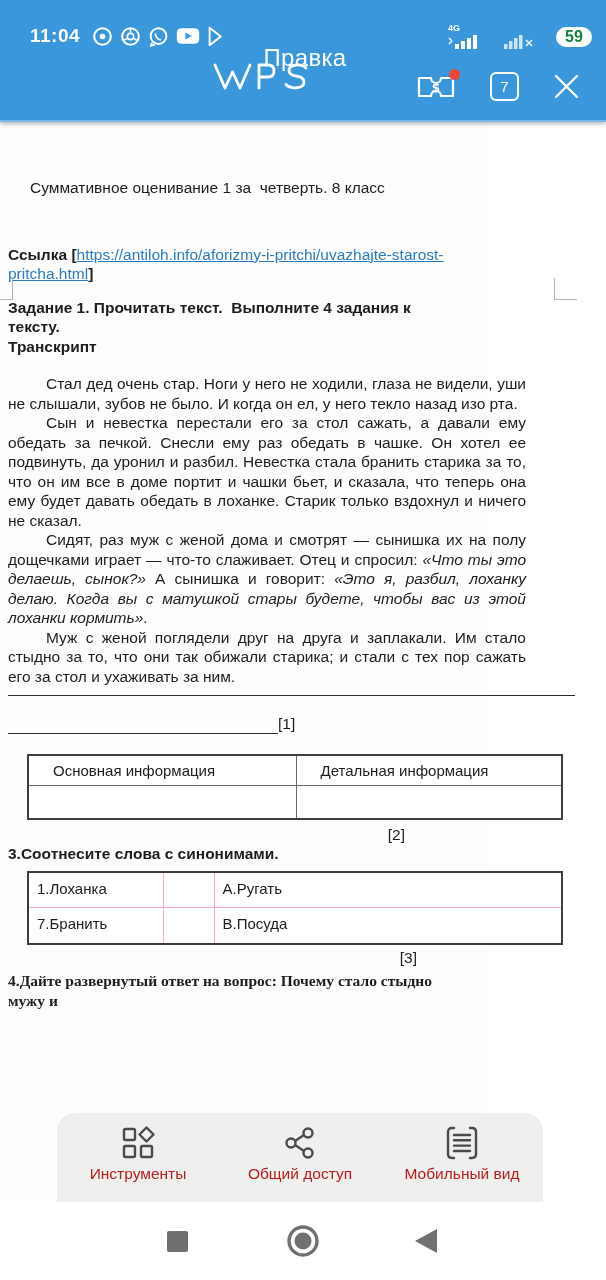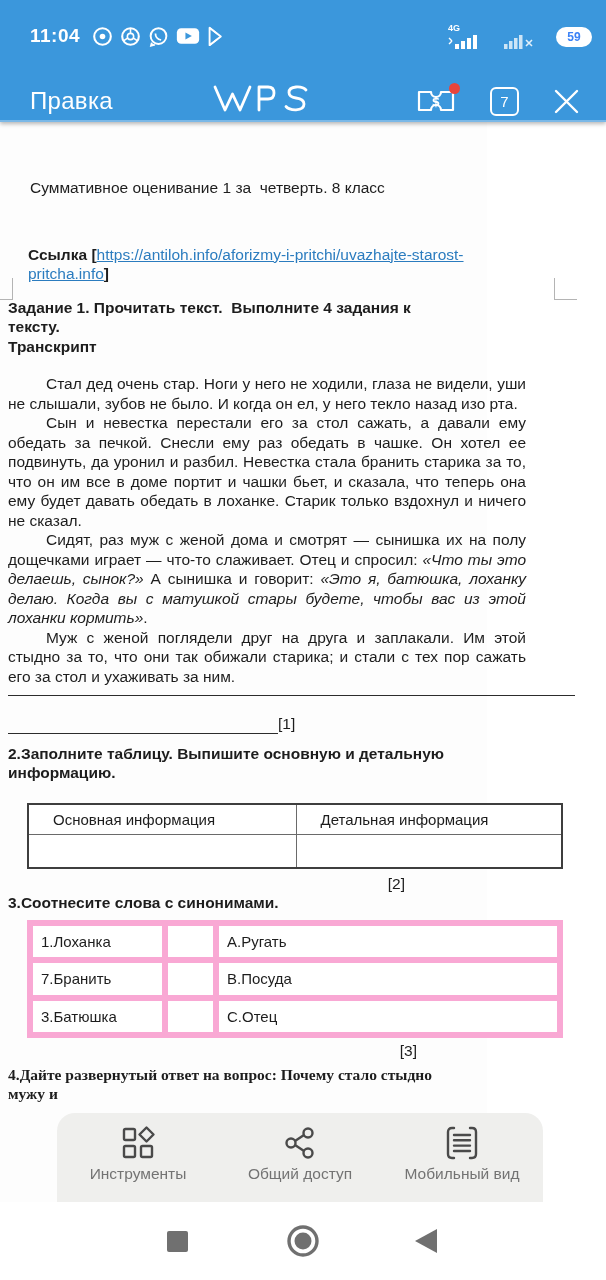--- a/index.html
+++ b/index.html
@@ -10,69 +10,69 @@
   }
   
   #topbar{position:absolute;top:0;left:0;width:606px;height:122px;background:#3B97DC;
     box-shadow:0 2px 4px rgba(0,0,0,0.28);border-bottom:2px solid rgba(255,255,255,0.32);z-index:30;}
   .statusbar{position:absolute;top:0;left:0;right:0;height:50px;display:flex;align-items:center;padding:22px 14px 0 30px;color:#fff;}
   .sb-time{font-size:19px;font-weight:700;letter-spacing:0.5px;}
   .sb-icons{display:flex;align-items:center;gap:7px;margin-left:12px;}
   .sb-right{margin-left:auto;display:flex;align-items:flex-end;gap:21px;}
   .sig-wrap{display:flex;flex-direction:column;align-items:center;line-height:1;}
   .sig-label{font-size:9px;font-weight:700;margin-bottom:1px;align-self:flex-start;}
-  .battery{width:36px;height:20px;border-radius:10px;background:#fff;color:#3b82f6;
-    font-size:12px;font-weight:700;display:flex;align-items:center;justify-content:center;margin-bottom:2px;}
-  .appbar{position:absolute;top:66px;left:0;right:0;height:70px;display:flex;align-items:center;padding:0 26px 0 30px;color:#fff;}
+  .battery{width:36px;height:20px;border-radius:10px;background:#fff;color:#15803d;
+    font-size:16px;font-weight:700;display:flex;align-items:center;justify-content:center;margin-bottom:2px;}
+  .appbar{position:absolute;top:44px;left:0;right:0;height:70px;display:flex;align-items:center;padding:0 26px 0 30px;color:#fff;flex-direction:column;}
   .appbar-title{font-size:24px;letter-spacing:0.3px;}
   .wps-logo{position:absolute;left:212px;top:14px;display:flex;align-items:center;}
   .appbar-actions{margin-left:auto;display:flex;align-items:center;gap:34px;}
   .ticket-wrap{position:relative;width:40px;height:28px;}
   .red-dot{position:absolute;right:-4px;top:-4px;width:11px;height:11px;border-radius:50%;background:#E8453C;}
   .tabcount{width:29px;height:29px;border:2px solid #fff;border-radius:6px;display:flex;align-items:center;justify-content:center;
     font-size:15px;color:#fff;}
   
   #doc{position:absolute;top:114px;left:0;width:487px;height:1158px;background:#fdfdfd;z-index:1;
     color:#1d1d1d;font-size:15.5px;line-height:19.5px;}
   #doc-inner{padding:64px 20px 0 8px;}
   .corner{position:absolute;z-index:2;}
   .corner.tl{left:0;top:164px;width:13px;height:22px;border-right:1px solid #b4b4b4;border-bottom:1px solid #b4b4b4;}
   .corner.tr{left:554px;top:164px;width:23px;height:22px;border-left:1px solid #b4b4b4;border-bottom:1px solid #b4b4b4;}
   .doc-title{text-indent:22px;white-space:pre-wrap;}
-  .link-block{margin-top:47px;font-weight:700;margin-left:20px;}
+  .link-block{margin-top:47px;font-weight:700;}
   .link-block a{color:#2B7CBF;font-weight:400;text-decoration:underline;}
   .task-head{margin-top:14px;font-weight:700;white-space:pre-wrap;}
   .story{width:518px;margin:0;text-align:justify;text-indent:38px;}
   .story.first{margin-top:18px;}
   .it{font-style:italic;}
   .q{font-weight:700;}
   .q1{margin-top:9px;}
   .ansline{height:0;border-bottom:1.6px solid #2c2c2c;}
   .ansline.full{width:567px;margin-top:9px;}
   .ansrow{display:flex;align-items:flex-end;margin-top:18px;}
   .ansrow .ansline{width:270px;}
   .pts{font-size:15.5px;color:#1d1d1d;}
   .q2{margin-top:10px;}
   table{border-collapse:collapse;margin-left:19px;background:#fff;}
   .t1{margin-top:20px;width:536px;border:2px solid #3e3e3e;}
   .t1 td{border:1px solid #6a6a6a;font-size:15px;padding:5px 24px;vertical-align:top;}
   .t1 .hrow td{height:31px;}
   .t1 .erow td{height:33px;}
   .t2{margin-top:7px;width:536px;border:2px solid #3e3e3e;}
-  .t2 td{border:6px solid #f9a8d4;font-size:15px;padding:6px 8px;vertical-align:top;height:36px;}
+  .t2 td{border:1px solid #f9a8d4;font-size:15px;padding:6px 8px;vertical-align:top;height:36px;}
   .pts-right{text-align:right;margin-top:5px;}
   .pr2{padding-right:62px;}
   .pr3{padding-right:50px;margin-top:3px;}
   .q4{margin-top:4px;font-family:Liberation Serif, serif;}
   
   #toolbar{position:absolute;left:57px;top:1113px;width:486px;height:89px;background:#EFEFED;
     border-radius:18px 18px 0 0;display:flex;z-index:10;}
   .tb-item{flex:1;display:flex;flex-direction:column;align-items:center;justify-content:flex-start;padding-top:10px;cursor:pointer;}
   .tb-item .tb-icon{height:40px;display:flex;align-items:center;justify-content:center;}
-  .tb-label{font-size:15.5px;color:#737373;margin-top:2px;white-space:nowrap;}
+  .tb-label{font-size:15.5px;color:#b91c1c;margin-top:2px;white-space:nowrap;}
   
   #navbar{position:absolute;left:0;top:1202px;width:606px;height:78px;background:#ffffff;z-index:20;}
 </style>
 </head>
 <body>
 
 <div id="screen">
 
   <div id="topbar">
     <div class="statusbar">
@@ -154,36 +154,35 @@
     </div>
   </div>
 
   <div id="doc">
     <div class="corner tl"></div>
     <div class="corner tr"></div>
 
     <div id="doc-inner">
       <div class="doc-title">Суммативное оценивание 1 за  четверть. 8 класс</div>
 
-      <div class="link-block"><span>Ссылка</span><span> [</span><a href="#"><span>https://antiloh.info/aforizmy-i-pritchi/uvazhajte-starost-</span><br><span>pritcha.info</span></a><span>]</span></div>
+      <div class="link-block"><span>Ссылка</span><span> [</span><a href="#"><span>https://antiloh.info/aforizmy-i-pritchi/uvazhajte-starost-</span><br><span>pritcha.html</span></a><span>]</span></div>
 
       <div class="task-head"><span>Задание 1. Прочитать текст.  Выполните 4 задания к тексту.</span><br><span>Транскрипт</span></div>
 
       <p class="story first"><span>Стал дед очень стар. Ноги у него не ходили, глаза не видели, уши не слышали, зубов не было. И когда он ел, у него текло назад изо рта.</span></p>
       <p class="story"><span>Сын и невестка перестали его за стол сажать, а давали ему обедать за печкой. Снесли ему раз обедать в чашке. Он хотел ее подвинуть, да уронил и разбил. Невестка стала бранить старика за то, что он им все в доме портит и чашки бьет, и сказала, что теперь она ему будет давать обедать в лоханке. Старик только вздохнул и ничего не сказал.</span></p>
-      <p class="story"><span>Сидят, раз муж с женой дома и смотрят — сынишка их на полу дощечками играет — что-то слаживает. Отец и спросил: </span><span class="it">«Что ты это делаешь, сынок?»</span><span> А сынишка и говорит: </span><span class="it">«Это я, батюшка, лоханку делаю. Когда вы с матушкой стары будете, чтобы вас из этой лоханки кормить»</span><span>.</span></p>
-      <p class="story"><span>Муж с женой поглядели друг на друга и заплакали. Им этой стыдно за то, что они так обижали старика; и стали с тех пор сажать его за стол и ухаживать за ним.</span></p>
+      <p class="story"><span>Сидят, раз муж с женой дома и смотрят — сынишка их на полу дощечками играет — что-то слаживает. Отец и спросил: </span><span class="it">«Что ты это делаешь, сынок?»</span><span> А сынишка и говорит: </span><span class="it">«Это я, разбил, лоханку делаю. Когда вы с матушкой стары будете, чтобы вас из этой лоханки кормить»</span><span>.</span></p>
+      <p class="story"><span>Муж с женой поглядели друг на друга и заплакали. Им стало стыдно за то, что они так обижали старика; и стали с тех пор сажать его за стол и ухаживать за ним.</span></p>
 
       <div class="ansline full"></div>
       <div class="ansrow">
         <div class="ansline"></div>
         <span class="pts">[1]</span>
       </div>
 
-      <div class="q q2">2.Заполните таблицу. Выпишите основную и детальную информацию.</div>
 
       <table class="t1">
         <tbody>
             <tr class="hrow">
           <td style="width:268px;">Основная информация</td>
           <td>Детальная информация</td>
         </tr>
         <tr class="erow">
           <td></td>
           <td></td>
@@ -198,25 +197,20 @@
         <tbody>
             <tr>
           <td style="width:135px;">1.Лоханка</td>
           <td style="width:51px;"></td>
           <td>А.Ругать</td>
         </tr>
         <tr>
           <td>7.Бранить</td>
           <td></td>
           <td>В.Посуда</td>
-        </tr>
-        <tr>
-          <td>3.Батюшка</td>
-          <td></td>
-          <td>С.Отец</td>
         </tr>
       </tbody>
         </table>
       <div class="pts-right pr3">[3]</div>
 
       <div class="q q4">4.Дайте развернутый ответ на вопрос: Почему стало стыдно мужу и</div>
     </div>
 
   </div>
 

